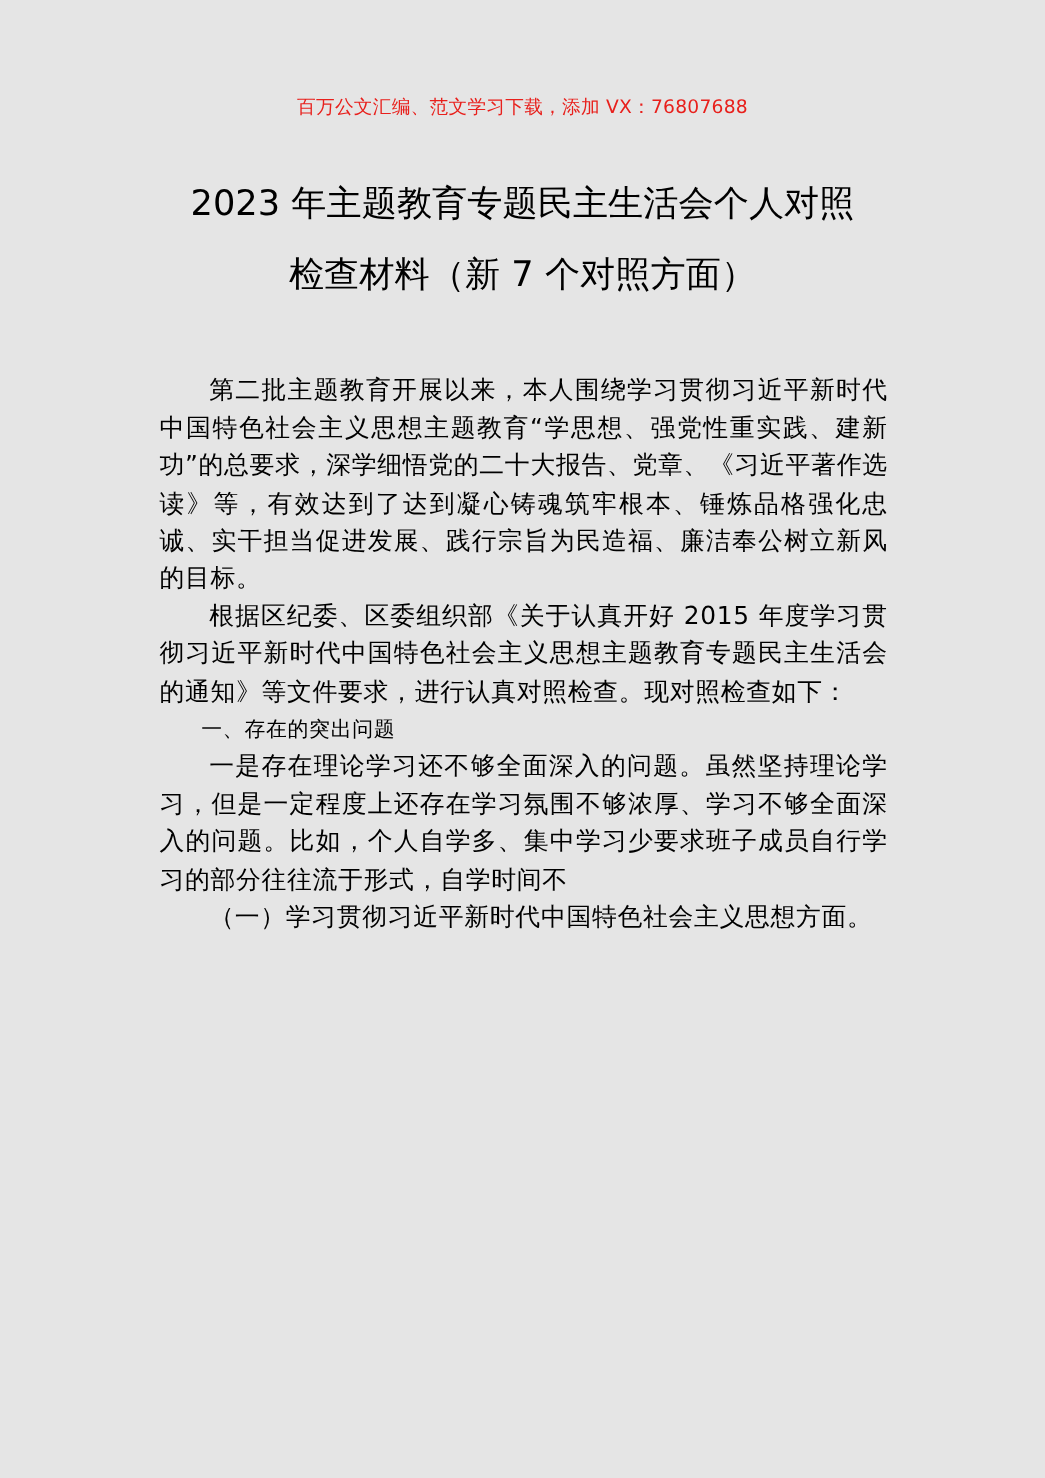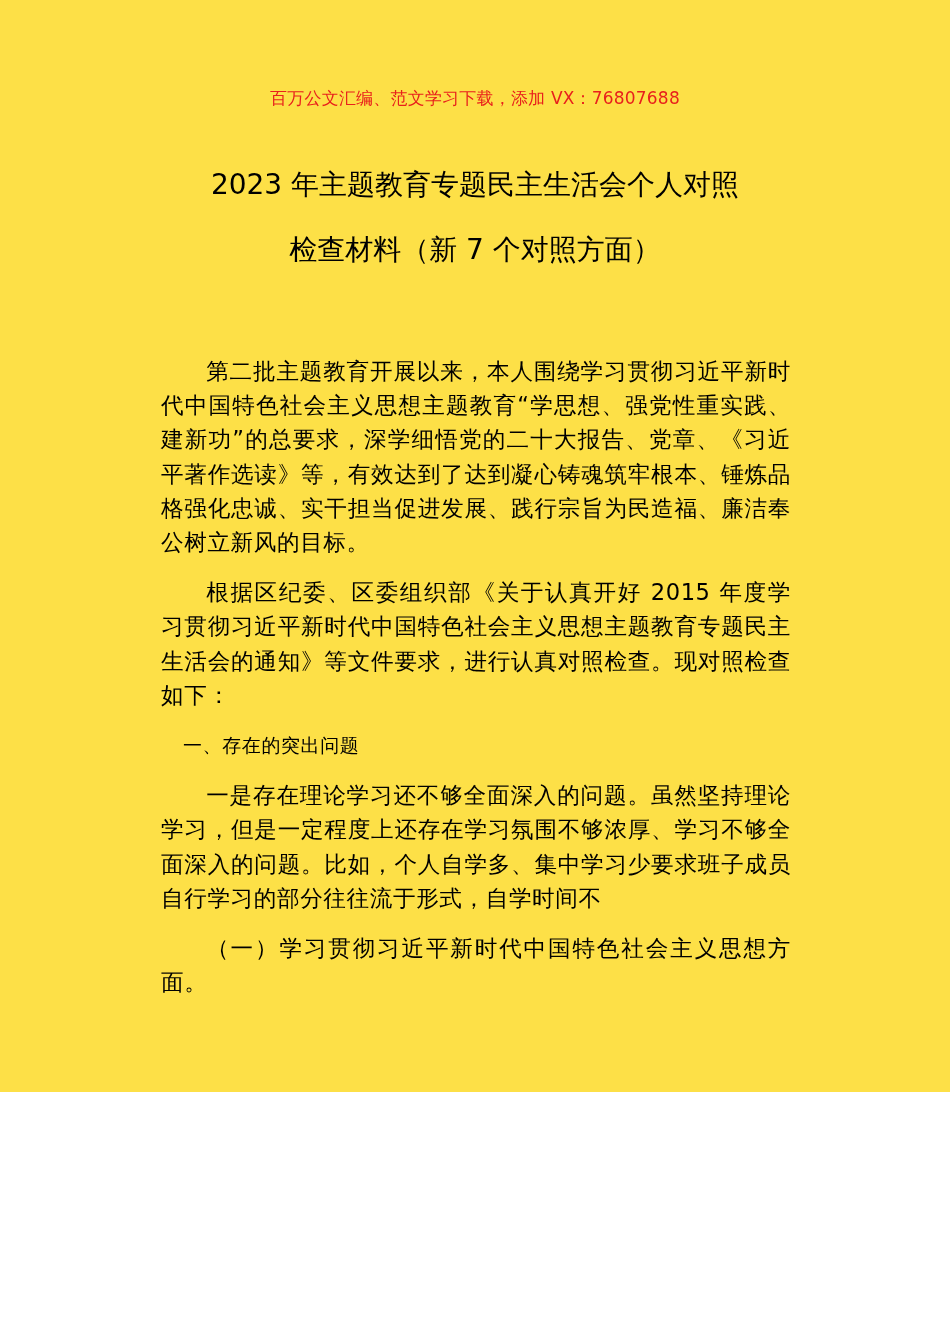--- a/index.html
+++ b/index.html
@@ -12,54 +12,54 @@
     height: 1344px;
     position: relative;
     overflow: hidden;
     font-family: "DejaVu Sans", "Liberation Sans", sans-serif;
     color: #000000;
   }
   .page {
     position: absolute;
     left: 0; top: 0;
     width: 950px;
-    height: 1092px;
-    background: #fde047;
+    height: 1344px;
+    background: #e5e5e5;
   }
   .watermark {
     position: absolute;
     left: 0;
     width: 950px;
     top: 86px;
     text-align: center;
     font-size: 17px;
     line-height: 24px;
     color: #e8201c;
     letter-spacing: 0.2px;
   }
   .title {
     position: absolute;
     left: 145px;
     width: 660px;
     top: 152px;
     text-align: center;
-    font-size: 28px;
+    font-size: 32px;
     line-height: 65px;
     font-weight: normal;
     color: #000;
     margin: 0;
   }
   .body-text {
     position: absolute;
     left: 145px;
     width: 662px;
     top: 338px;
   }
   .para {
-    margin: 16px;
+    margin: 0;
     font-size: 22.6px;
     line-height: 34.2px;
     text-align: justify;
     text-indent: 2em;
     letter-spacing: 0.6px;
   }
   .heading-line {
     margin: 0;
     font-size: 19px;
     line-height: 34.2px;

